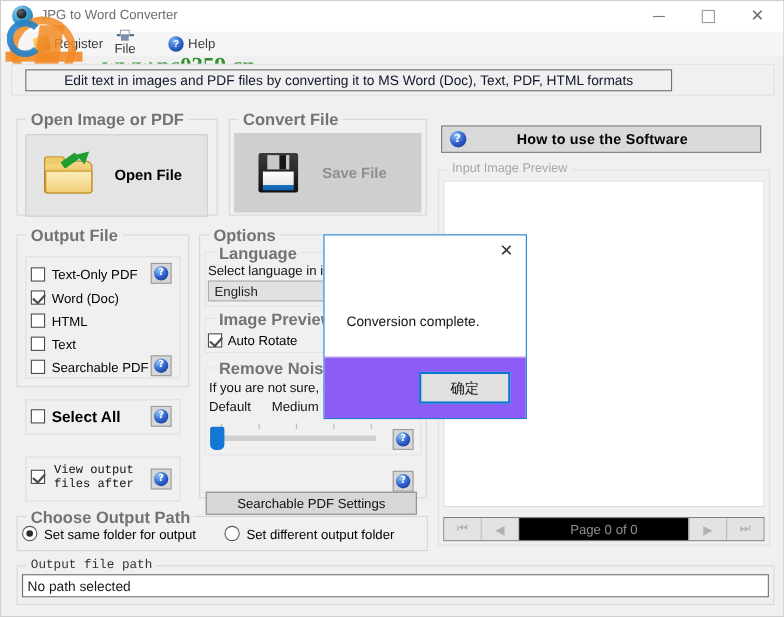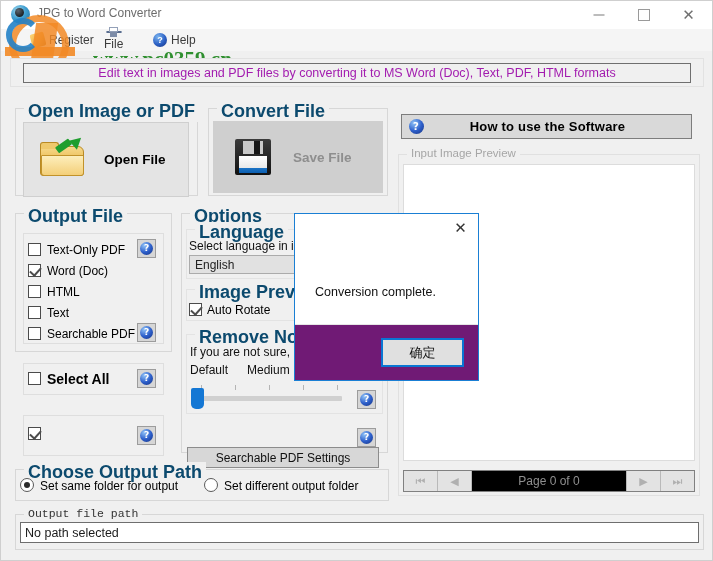--- a/index.html
+++ b/index.html
@@ -53,28 +53,28 @@
   .wm-logo .c4{position:absolute;left:3px;top:5px;width:34px;height:34px;border-radius:50%;
      border:6px solid rgba(36,130,200,.9);box-sizing:border-box;border-right-color:transparent;}
   .wm-cn{left:58px;top:8px;font-family:"DejaVu Sans",sans-serif;font-size:33px;font-weight:bold;
      color:#3f7fd0;letter-spacing:2px;white-space:nowrap;}
   .wm-url{left:92px;top:46px;font-family:"Liberation Serif",serif;font-size:21px;font-weight:bold;
      color:#2f8f2f;white-space:nowrap;}
 
   
   .banner-wrap{position:absolute;left:9px;top:57px;width:694px;height:29px;
       background:#f0f0f0;border:1px solid #e2e2e2;box-sizing:border-box;}
-  .banner{position:absolute;left:12px;top:4px;width:668px;height:20px;background:#f0f0f0;
+  .banner{position:absolute;left:12px;top:4px;width:588px;height:20px;background:#f0f0f0;
       border:1px solid #6f6f6f;box-sizing:border-box;display:flex;align-items:center;justify-content:center;
-      font-size:12.5px;color:#a21caf;}
+      font-size:12.5px;color:#0f172a;}
 
   
   .gb{position:absolute;border:1px solid #d7d7d7;box-sizing:border-box;background:transparent;}
   .gb-title{position:absolute;top:-8px;left:8px;background:#f0f0f0;padding:0 4px;
-     font-size:18px;font-weight:bold;color:#0c4a6e;white-space:nowrap;}
+     font-size:15px;font-weight:bold;color:#737373;white-space:nowrap;}
   .gb-title.light{font-weight:normal;color:#a6a6a6;font-size:11.5px;}
   .gb-title.mono{font-family:"Liberation Mono","DejaVu Sans Mono",monospace;font-weight:normal;font-size:11.5px;color:#333;}
 
   
   .bigbtn{position:absolute;display:flex;align-items:center;box-sizing:border-box;}
   .bigbtn .lbl{font-size:13.5px;font-weight:bold;}
 
   .folder-ico{position:relative;width:46px;height:38px;}
   .folder-ico .back{position:absolute;left:0;top:5px;width:44px;height:30px;border-radius:2px 6px 3px 3px;
      background:linear-gradient(180deg,#f7d98a 0%,#e9b94f 55%,#d9a231 100%);border:1px solid #b98a24;box-sizing:border-box;}
@@ -140,21 +140,21 @@
   .pg-btn.rsep{border-left:1px solid #b9b9b9;border-right:none;}
   .pg-field{flex:1;background:#000000;display:flex;align-items:center;justify-content:center;
      font-size:12px;color:#8f8f8f;}
 
   
   .modal{position:absolute;left:293px;top:212px;width:185px;height:168px;background:#fff;
      border:1px solid #1a7fd4;box-sizing:border-box;}
   .modal .x{position:absolute;right:9px;top:6px;width:17px;height:17px;color:#333;font-size:15px;
      line-height:17px;text-align:center;font-family:"DejaVu Sans",sans-serif;cursor:default;}
   .modal .msg{position:absolute;left:20px;top:71px;font-size:12.5px;color:#111;}
-  .modal .foot{position:absolute;left:0;bottom:0;width:183px;height:55px;background:#701a75;
+  .modal .foot{position:absolute;left:0;bottom:0;width:183px;height:55px;background:#8b5cf6;
      border-top:1px solid #e6e6e6;margin-top:32px;}
   .modal .okwrap{position:absolute;left:86px;top:13px;width:83px;height:29px;border:2px solid #0a76d3;
      box-sizing:border-box;background:#e0e0e0;display:flex;align-items:center;justify-content:center;
      font-size:13px;color:#111;font-family:"DejaVu Sans",sans-serif;cursor:default;}
 </style>
 </head>
 <body>
 
 <div id="app">
 
@@ -258,20 +258,24 @@
 
   <div class="gb" style="left:22px;top:362px;width:141px;height:32px;border-color:#dedede;"></div>
   <div class="cb" style="left:27px;top:371px;"></div>
   <div class="cb-lab" style="left:46px;top:370px;font-weight:bold;font-size:14px;">Select All</div>
   <div class="help-btn" style="left:136px;top:368px;">
       <span class="orb">?</span>
     </div>
 
   <div class="gb" style="left:22px;top:414px;width:141px;height:41px;border-color:#dedede;"></div>
   <div class="cb checked" style="left:27px;top:426px;"></div>
+  <div style="position:absolute;left:48px;top:421px;font-family:'Liberation Mono','DejaVu Sans Mono',monospace;font-size:11px;line-height:13px;color:#111;">
+    <div>View output</div>
+    <div>files after</div>
+  </div>
   <div class="help-btn" style="left:136px;top:425px;">
       <span class="orb">?</span>
     </div>
 
   <div class="gb" style="left:180px;top:212px;width:207px;height:240px;">
     <span class="gb-title">Options</span>
   </div>
 
   <div class="gb" style="left:185px;top:228px;width:197px;height:50px;border-color:#e3e3e3;">
     <span class="gb-title">Language</span>

